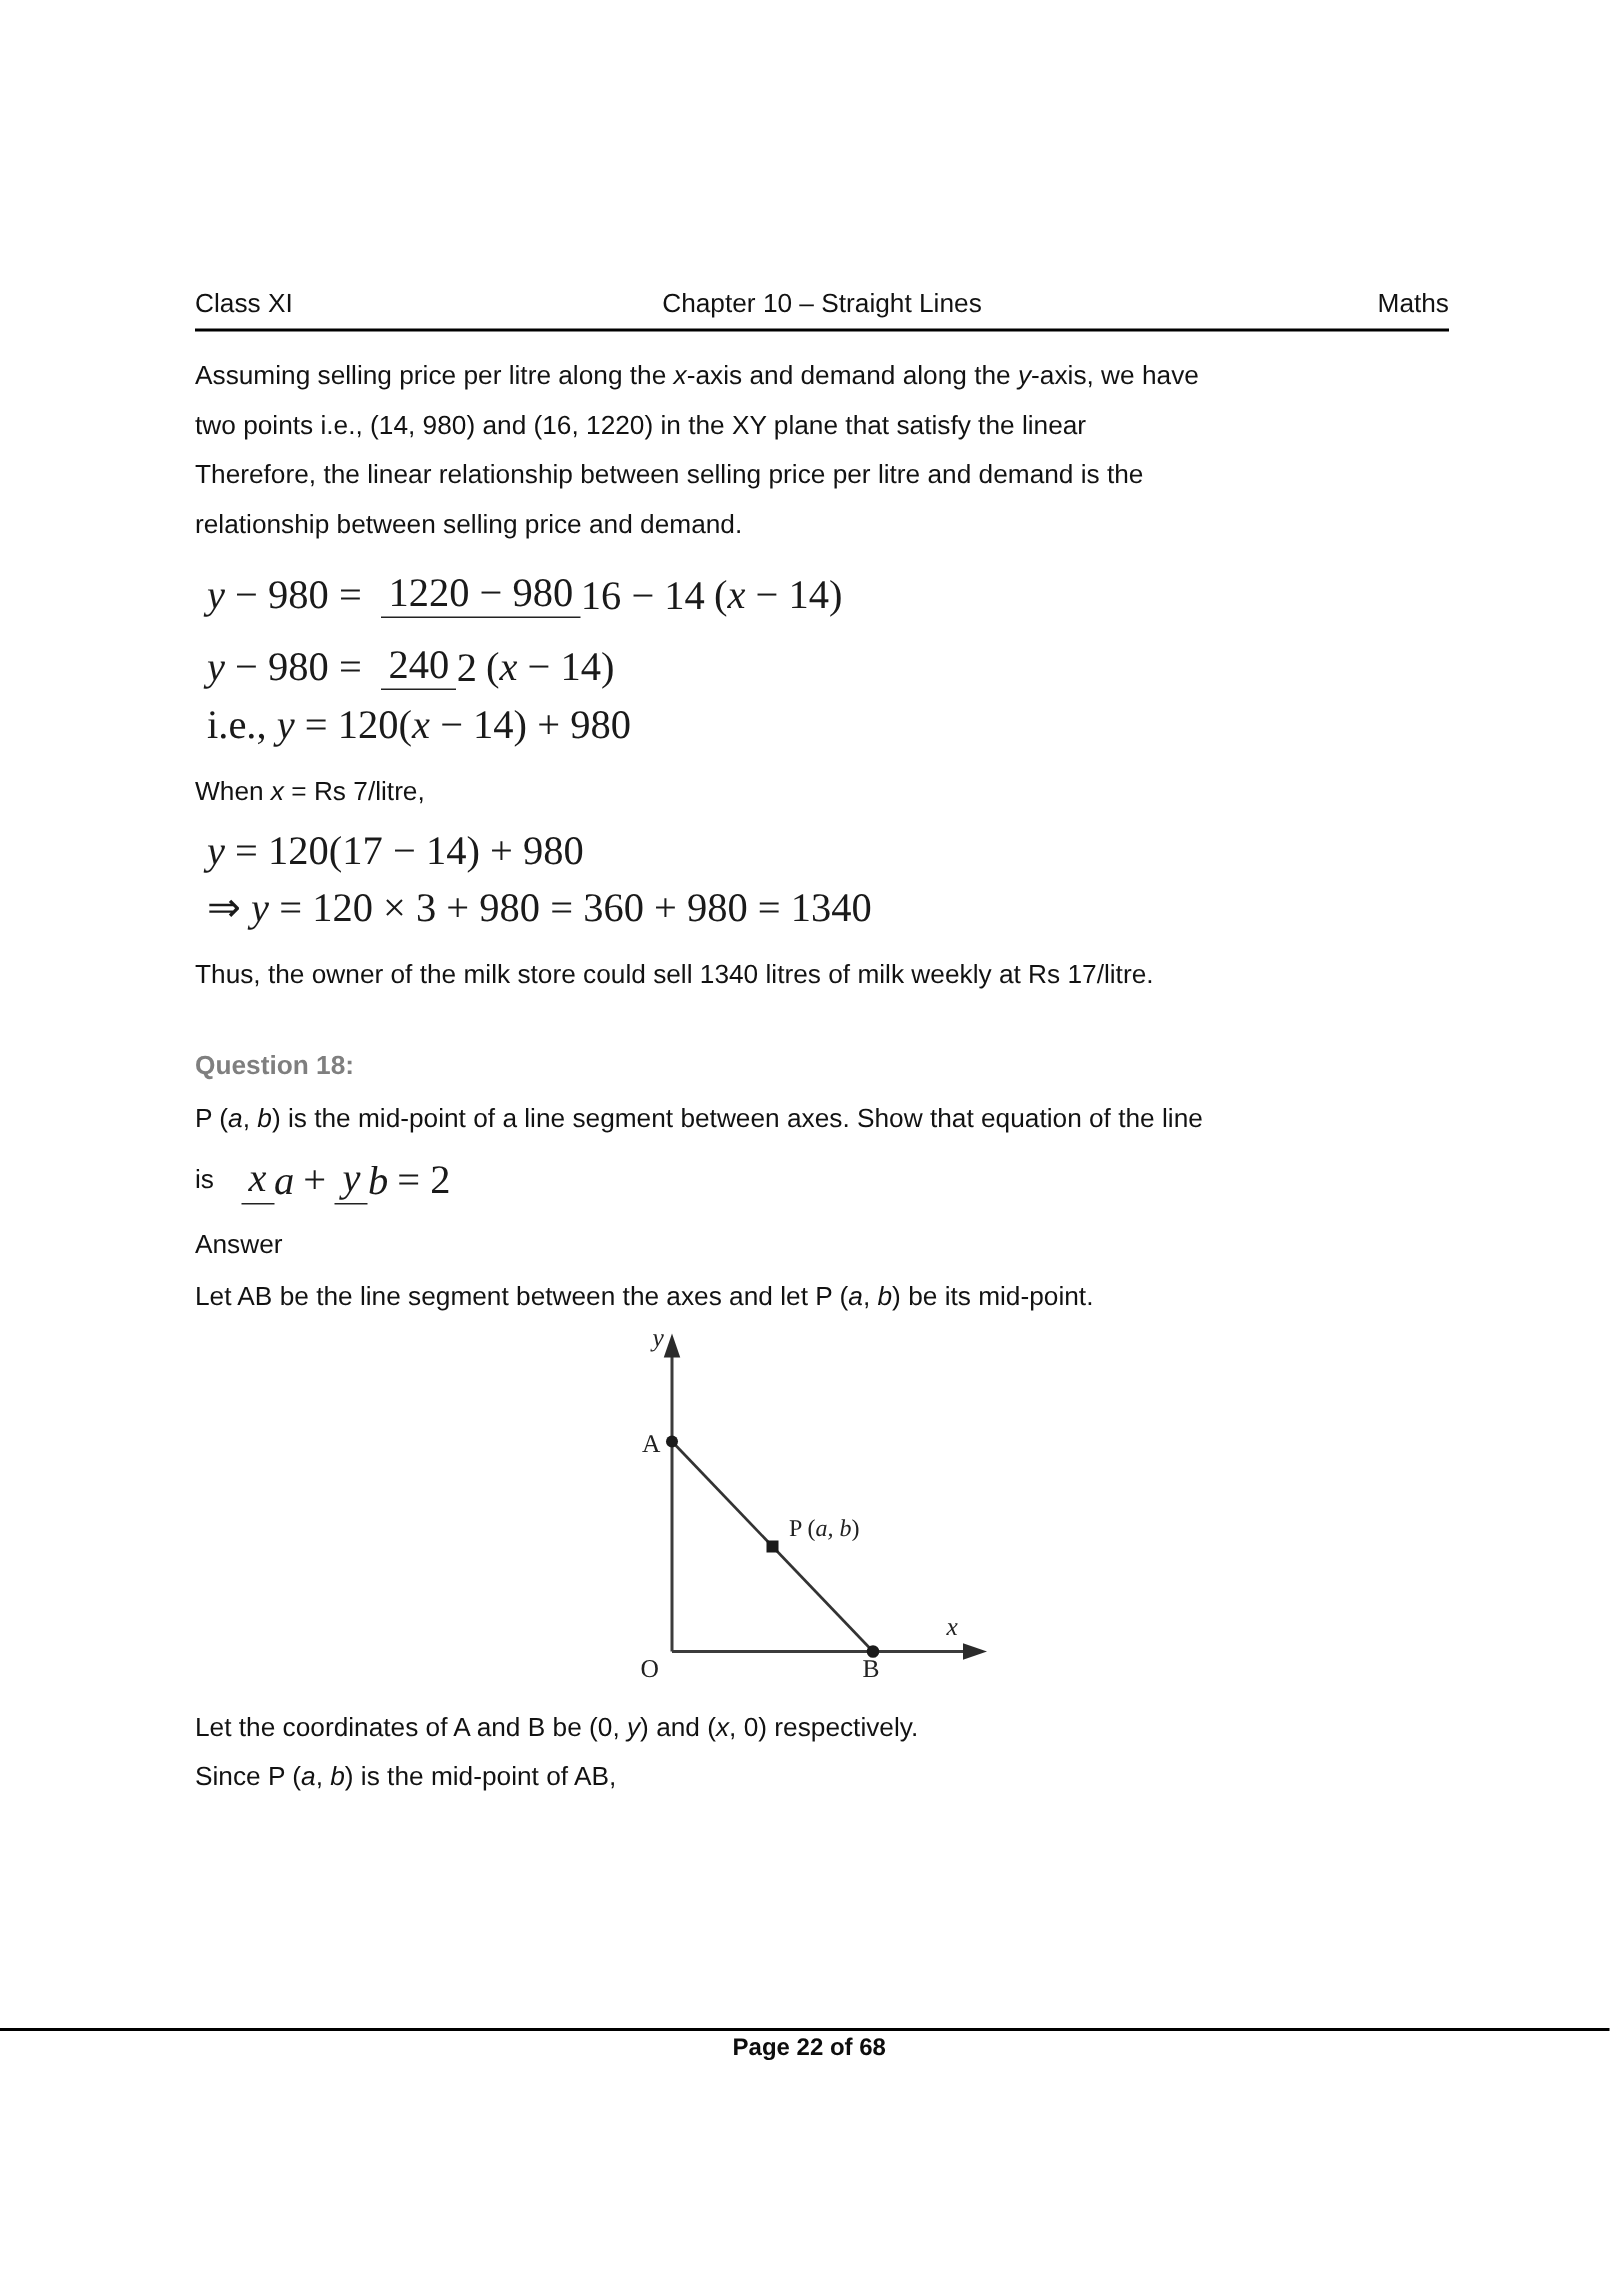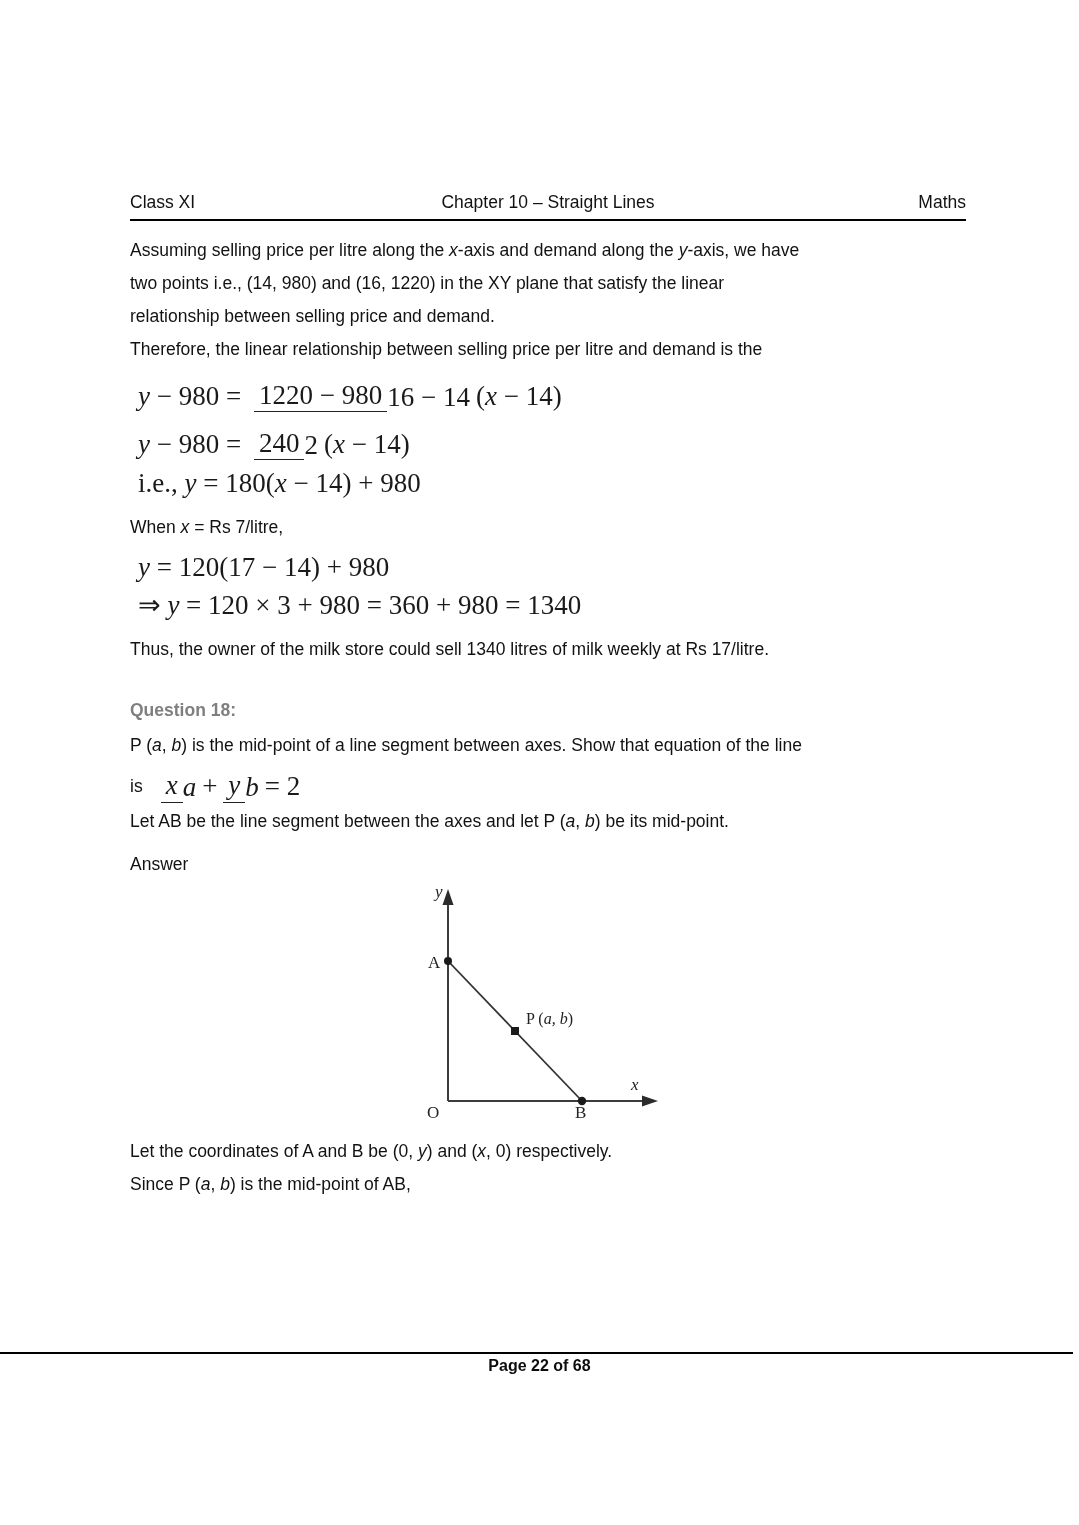--- a/index.html
+++ b/index.html
@@ -77,38 +77,38 @@
 
   <div class="header">
     <span>Class XI</span>
     <span>Chapter 10 – Straight Lines</span>
     <span class="h-right">Maths</span>
   </div>
 
   <div class="intro">
     <div class="bodyline"><span>Assuming selling price per litre along the </span><span class="bi">x</span><span>-axis and demand along the </span><span class="bi">y</span><span>-axis, we have</span></div>
     <div class="bodyline">two points i.e., (14, 980) and (16, 1220) in the XY plane that satisfy the linear</div>
+    <div class="bodyline">Therefore, the linear relationship between selling price per litre and demand is the</div>
     <div class="bodyline">relationship between selling price and demand.</div>
-    <div class="bodyline">Therefore, the linear relationship between selling price per litre and demand is the</div>
   </div>
 
   <div class="eq" id="eq1">
     <span><span class="it">y</span><span> − 980 = </span></span>
     <span class="frac"><span class="fn">1220 − 980</span><span class="fd">16 − 14</span></span>
     <span><span>(</span><span class="it">x</span><span> − 14)</span></span>
   </div>
 
   <div class="eq" id="eq2">
     <span><span class="it">y</span><span> − 980 = </span></span>
     <span class="frac"><span class="fn">240</span><span class="fd">2</span></span>
     <span><span>(</span><span class="it">x</span><span> − 14)</span></span>
   </div>
 
 
-  <div class="eq plain" id="eq4"><span>i.e., </span><span class="it">y</span><span> = 180(</span><span class="it">x</span><span> − 14) + 980</span></div>
+  <div class="eq plain" id="eq4"><span>i.e., </span><span class="it">y</span><span> = 120(</span><span class="it">x</span><span> − 14) + 980</span></div>
 
   <div class="bodyline when"><span>When </span><span class="bi">x</span><span> = Rs 7/litre,</span></div>
 
   <div class="eq plain" id="eq5"><span class="it">y</span><span> = 120(17 − 14) + 980</span></div>
 
   <div class="eq plain" id="eq6"><span>⇒ </span><span class="it">y</span><span> = 120 × 3 + 980 = 360 + 980 = 1340</span></div>
 
   <div class="bodyline thus">Thus, the owner of the milk store could sell 1340 litres of milk weekly at Rs 17/litre.</div>
 
   <div class="qhead">Question 18:</div>
@@ -118,23 +118,23 @@
   <div class="q18row">
     <span class="isword">is</span>
     <div class="eq">
       <span class="frac"><span class="fn it">x</span><span class="fd it">a</span></span>
       <span>+</span>
       <span class="frac"><span class="fn it">y</span><span class="fd it">b</span></span>
       <span>= 2</span>
     </div>
   </div>
 
+  <div class="bodyline answer">Answer</div>
+
   <div class="bodyline letab"><span>Let AB be the line segment between the axes and let P (</span><span class="bi">a</span><span>, </span><span class="bi">b</span><span>) be its mid-point.</span></div>
-
-  <div class="bodyline answer">Answer</div>
 
   <div class="figure">
     <svg width="262" height="252" viewBox="0 0 262 252" xmlns="http://www.w3.org/2000/svg">
 
       <line x1="40" y1="22" x2="40" y2="220" stroke="#3c3c3c" stroke-width="2"></line>
       <polygon points="40,8 34.5,24 45.5,24" fill="#2b2b2b"></polygon>
 
       <line x1="40" y1="220" x2="238" y2="220" stroke="#3c3c3c" stroke-width="2"></line>
       <polygon points="250,220 234,214.5 234,225.5" fill="#2b2b2b"></polygon>
 

